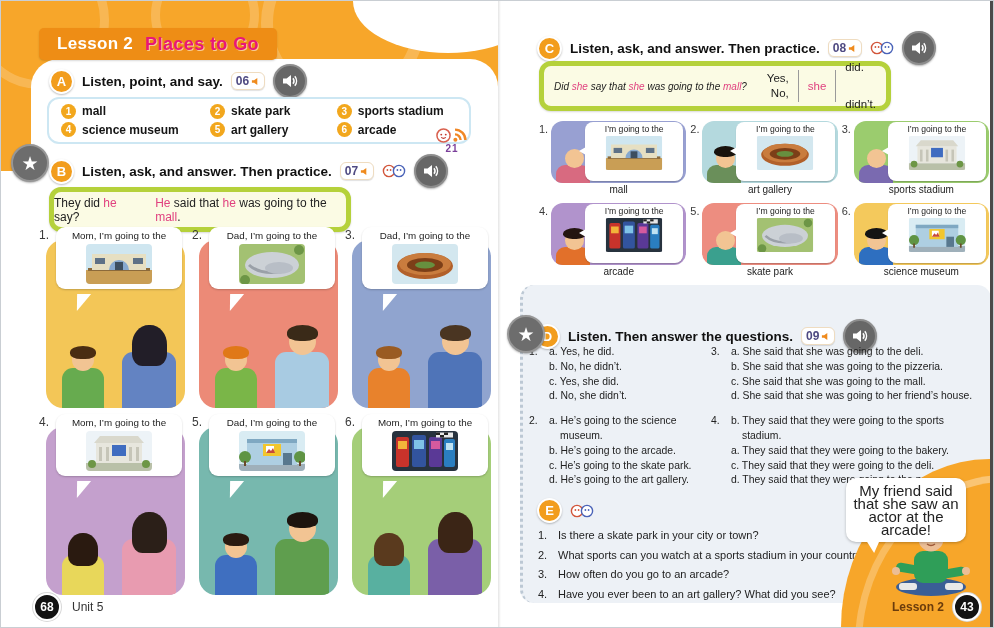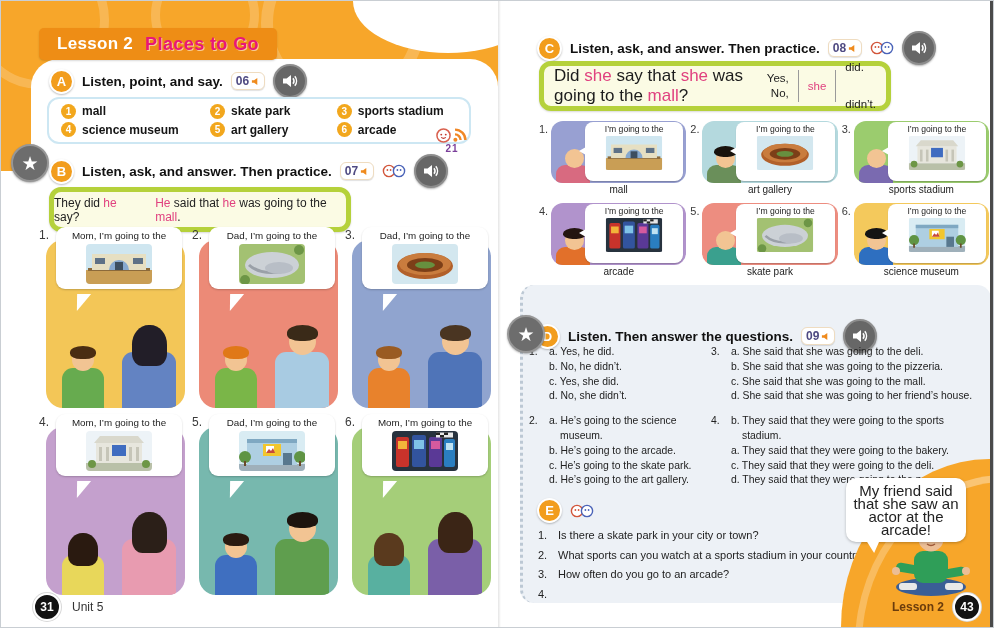--- a/index.html
+++ b/index.html
@@ -53,21 +53,21 @@
   .marker .mrow{display:flex;align-items:center;justify-content:center;gap:1px;}
   .marker .mnum{font-size:10px;font-weight:bold;color:#7a3f9a;letter-spacing:1px;}
 
   
   .gbox{background:#fbfbe4;border:5px solid #b5d13b;border-radius:12px;z-index:4;position:absolute;
         display:flex;align-items:center;box-shadow:0 1px 2px rgba(0,0,0,.15);box-sizing:border-box;}
   .gtext{font-size:12px;color:#222;}
   .pk{color:#e0417f;}
   .gbox-b{left:48px;top:186px;width:302px;height:45px;justify-content:center;gap:14px;}
   .gbox-c{left:538px;top:60px;width:352px;height:50px;padding:0 10px;}
-  .gbox-c .gq{flex:1;font-size:17px;}
+  .gbox-c .gq{flex:1;font-size:10px;font-style:italic;}
   .yncol{display:flex;flex-direction:column;align-items:flex-end;font-size:11.5px;line-height:15px;}
   .vd{width:1px;height:32px;background:#9a9a9a;margin:0 9px;flex:none;}
   .ddcol{display:flex;flex-direction:column;align-items:flex-start;font-size:11.5px;line-height:15px;gap:22px;}
 
   
   .lpanels{position:absolute;left:38px;top:226px;width:452px;z-index:4;display:grid;
            grid-template-columns:repeat(3,1fr);column-gap:7px;row-gap:6px;}
   .lpanel{position:relative;height:181px;}
   .pnum{position:absolute;left:0;top:1px;font-size:12px;color:#3a3a3a;}
   .pbg{position:absolute;left:7px;top:13px;right:0;bottom:0;border-radius:17px;overflow:hidden;}
@@ -432,21 +432,21 @@
             <rect x="44" y="1.5" width="4" height="2.5" fill="#222"></rect>
           <rect x="52" y="1.5" width="4" height="2.5" fill="#222"></rect>
             <rect x="48" y="4" width="4" height="2.5" fill="#222"></rect>
         </svg>
       </div>
       <div class="tail"></div>
     </div>
   </div>
 
   <div class="pg-l">
-    <span class="pgc">31</span>
+    <span class="pgc">68</span>
     <span class="pg-lab">Unit 5</span>
   </div>
 
   <div class="hrow" style="left:536px;top:30px;">
     <span class="abc">C</span>
     <span class="htitle">Listen, ask, and answer. Then practice.</span>
     <span class="track">
       <span class="tnum">08</span>
       <svg width="9" height="9" viewBox="0 0 10 10">
           <polygon points="1,3.5 3.5,3.5 7,1 7,9 3.5,6.5 1,6.5" fill="#ef8a1c"></polygon>
@@ -716,20 +716,21 @@
     <div class="eitem">
         <span class="en">2.</span>
         <span>What sports can you watch at a sports stadium in your country?</span>
       </div>
     <div class="eitem">
         <span class="en">3.</span>
         <span>How often do you go to an arcade?</span>
       </div>
     <div class="eitem">
         <span class="en">4.</span>
+        <span>Have you ever been to an art gallery? What did you see?</span>
       </div>
   </div>
 
   <div class="swoosh"></div>
   <div class="say">My friend said that she saw an actor at the arcade!</div>
   <div class="boy">
     <svg width="92" height="82" viewBox="0 0 92 82">
       <ellipse cx="46" cy="72" rx="35" ry="9" fill="#3a5e96"></ellipse>
       <rect x="14" y="68" width="18" height="7" rx="3" fill="#e8e8e8"></rect>
       <rect x="60" y="68" width="18" height="7" rx="3" fill="#e8e8e8"></rect>

